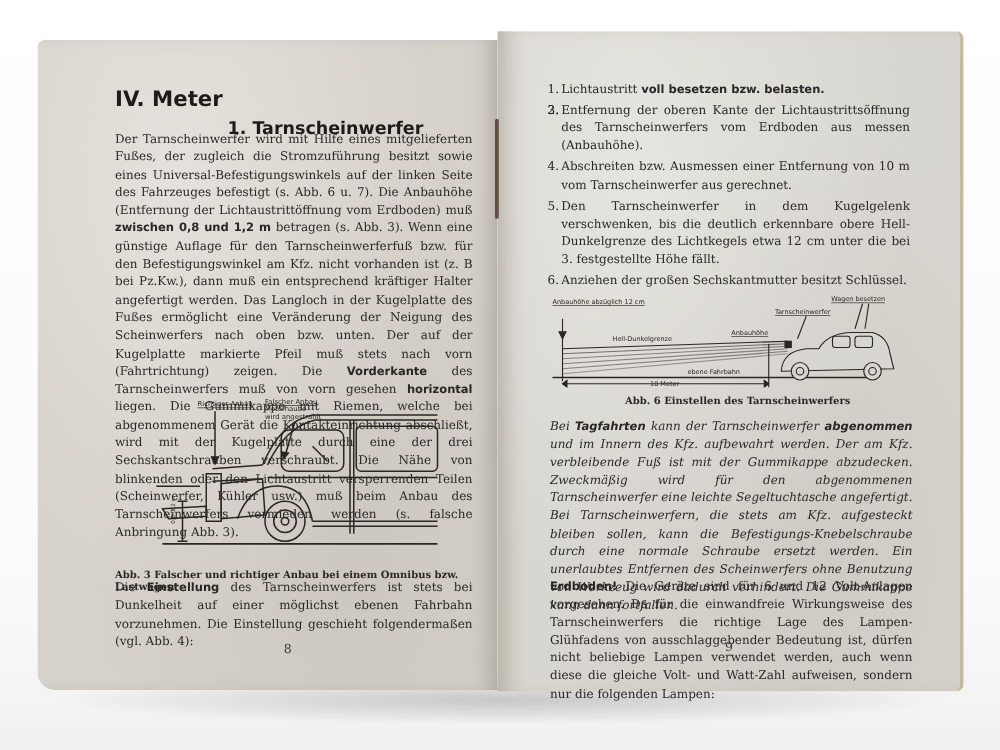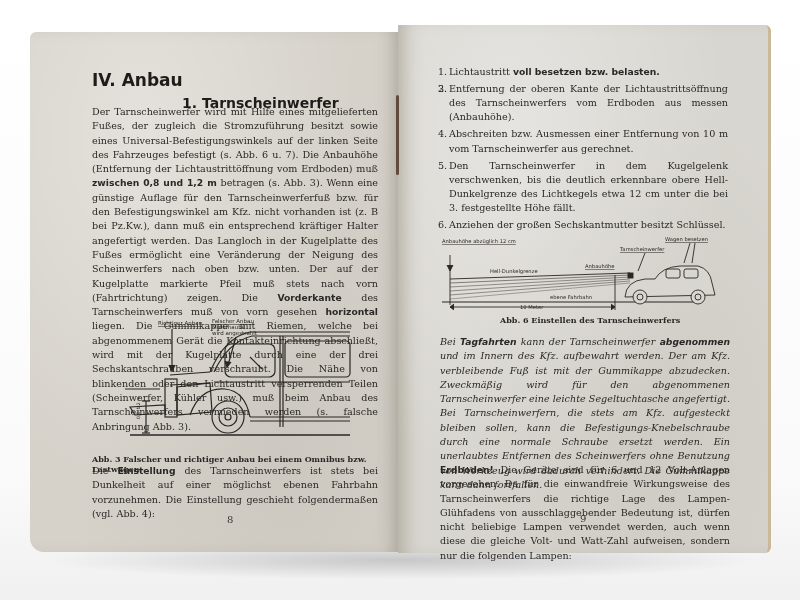--- a/index.html
+++ b/index.html
@@ -53,21 +53,21 @@
   ol li .n { position:absolute; left:0; top:0; }
   .fig { position:absolute; }
   .fig svg text { font-family:"DejaVu Sans",sans-serif; }
 </style>
 </head>
 <body>
 
 <div class="shadow"></div>
 
 <div class="page page-left">
-  <h1 style="left:62px;top:38px;">IV. Anbau</h1>
+  <h1 style="left:62px;top:38px;">IV. Meter</h1>
   <h2 style="left:152px;top:63px;">1. Tarnscheinwerfer</h2>
 
   <div class="p" style="left:62px;top:73px;width:286px;">
     <span>Der Tarnscheinwerfer wird mit Hilfe eines mitgelieferten Fußes, der zugleich die Stromzuführung besitzt sowie eines Universal-Befestigungswinkels auf der linken Seite des Fahrzeuges befestigt (s. Abb. 6 u. 7). Die Anbauhöhe (Entfernung der Lichtaustrittöffnung vom Erdboden) muß </span><span class="b">zwischen 0,8 und 1,2 m</span><span> betragen (s. Abb. 3). Wenn eine günstige Auflage für den Tarnscheinwerferfuß bzw. für den Befestigungswinkel am Kfz. nicht vorhanden ist (z. B bei Pz.Kw.), dann muß ein entsprechend kräftiger Halter angefertigt werden. Das Langloch in der Kugelplatte des Fußes ermöglicht eine Veränderung der Neigung des Scheinwerfers nach oben bzw. unten. Der auf der Kugelplatte markierte Pfeil muß stets nach vorn (Fahrtrichtung) zeigen. Die </span><span class="b">Vorderkante</span><span> des Tarnscheinwerfers muß von vorn gesehen </span><span class="b">horizontal</span><span> liegen. Die Gummikappe mit Riemen, welche bei abgenommenem Gerät die Kontakteinrichtung abschließt, wird mit der Kugelplatte durch eine der drei Sechskantschrauben verschraubt. Die Nähe von blinkenden oder den Lichtaustritt versperrenden Teilen (Scheinwerfer, Kühler usw.) muß beim Anbau des Tarnscheinwerfers vermieden werden (s. falsche Anbringung Abb. 3).</span>
   </div>
 
   <div class="fig" style="left:70px;top:285px;width:270px;height:120px;">
     <svg width="270" height="120" viewBox="0 0 270 120">
       <g fill="none" stroke="#2a2622" stroke-width="1.2">
 

